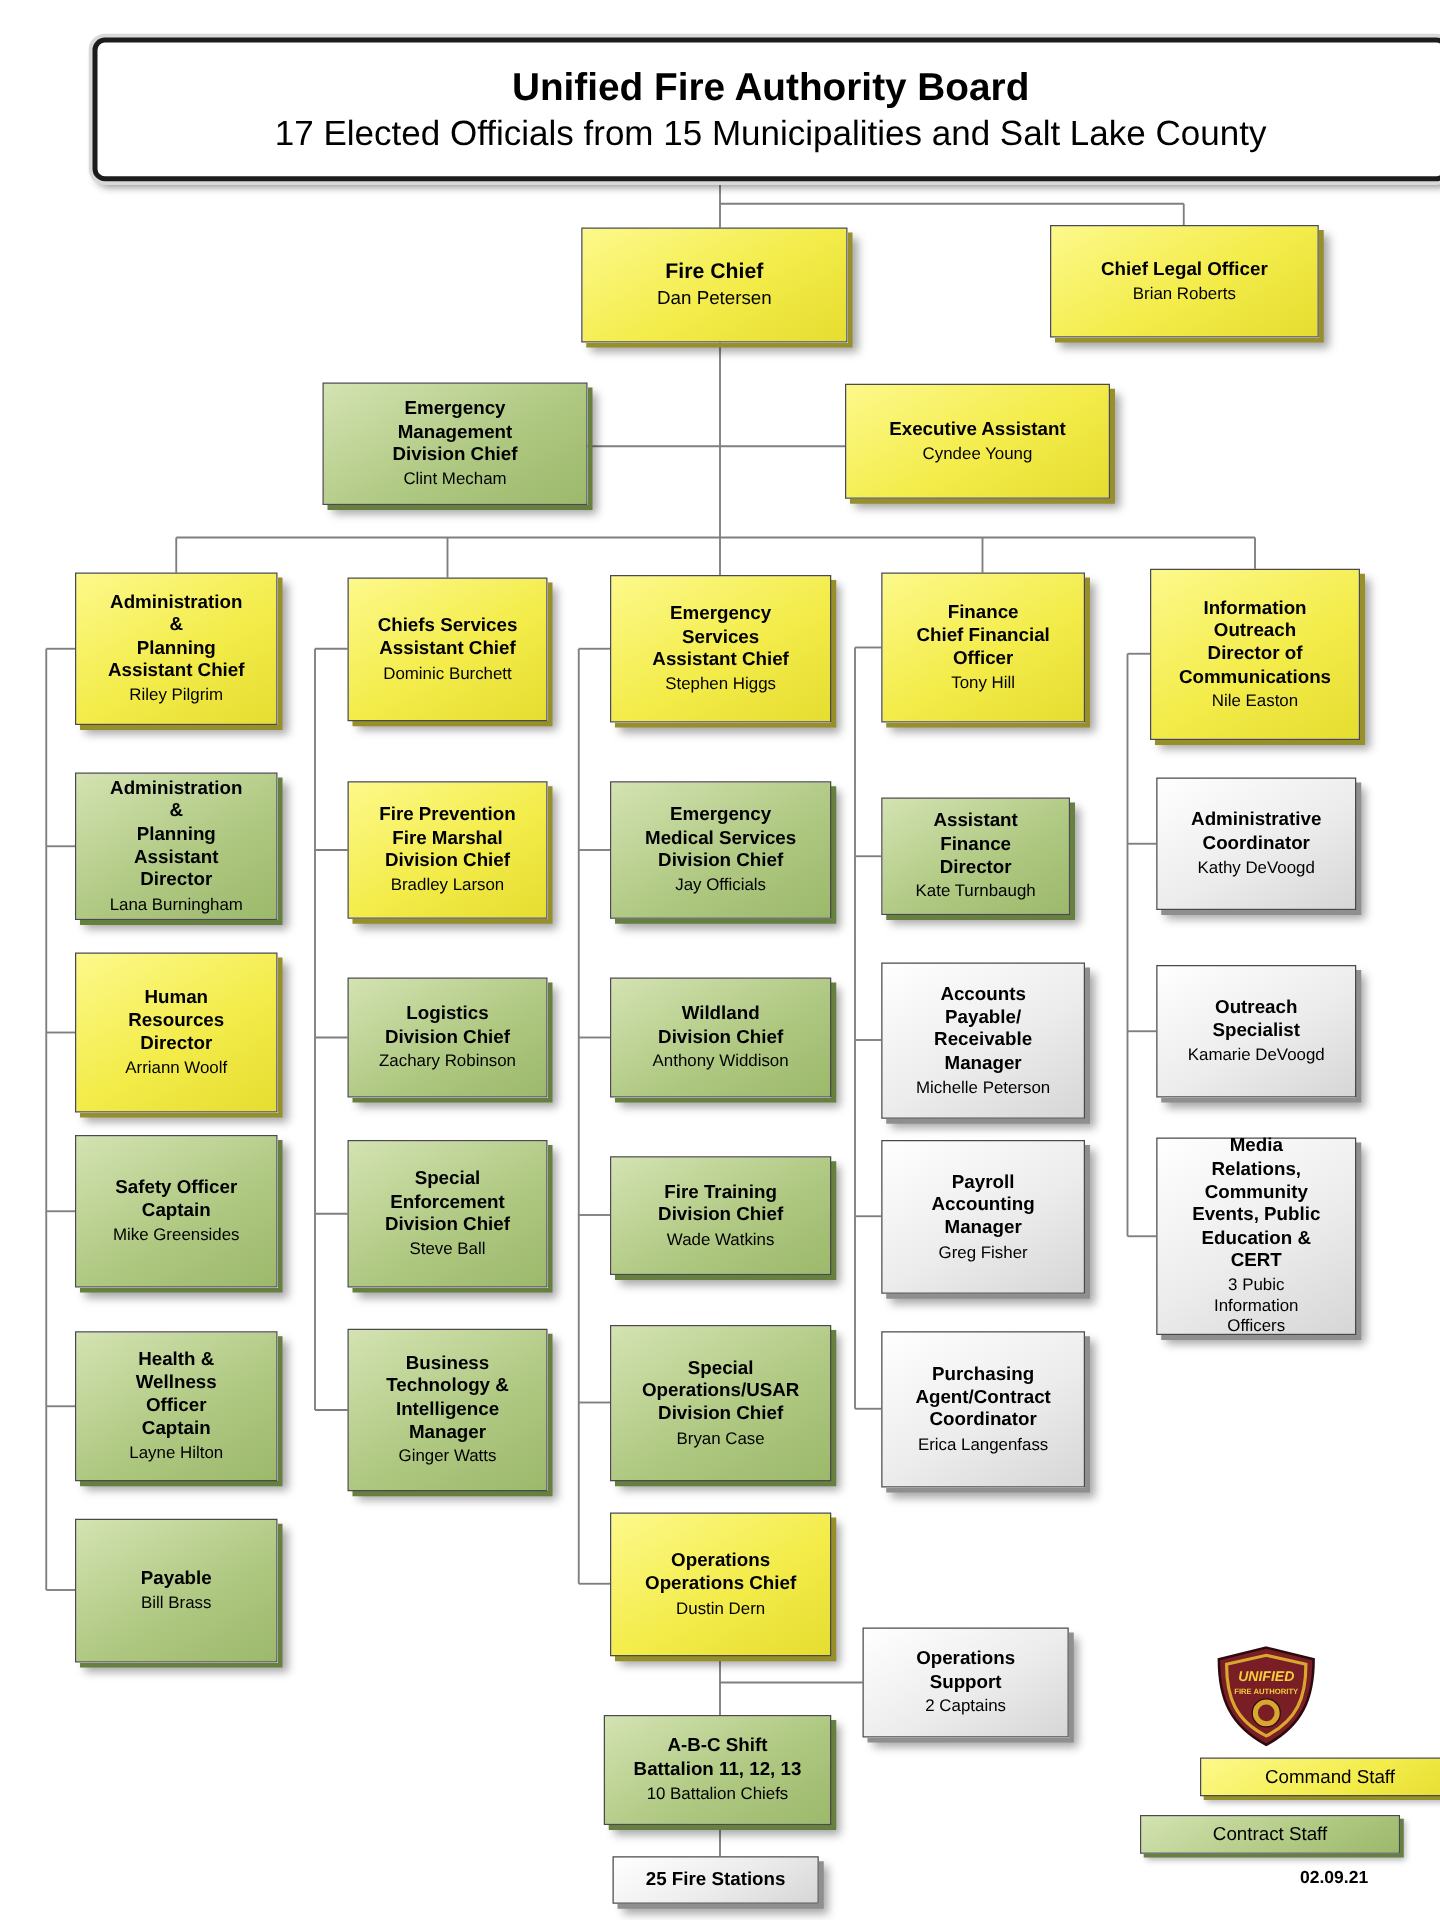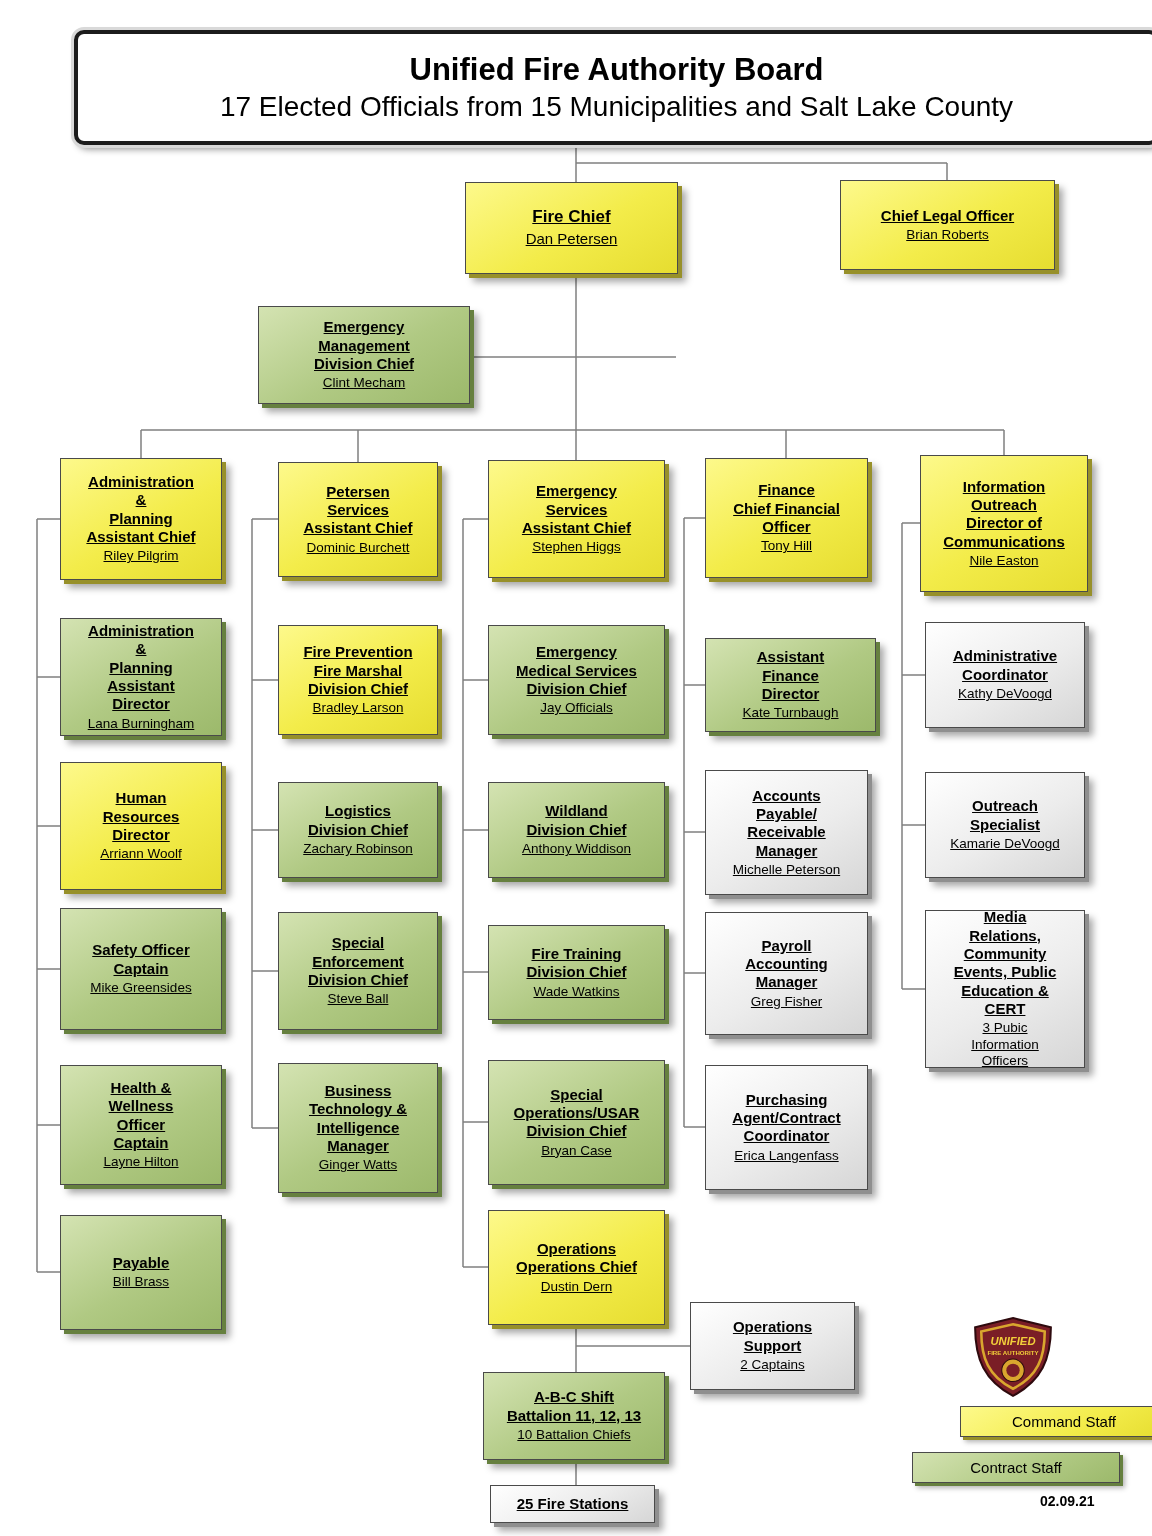--- a/index.html
+++ b/index.html
@@ -17,21 +17,20 @@
     z-index: 2; text-align: center; margin-left: 39px;
   }
   .main-title { font-size: 31px; font-weight: 700; line-height: 1.25; }
   .sub-title  { font-size: 28px; font-weight: 400; line-height: 1.25; }
 
   .box {
     position: absolute; z-index: 2;
     display: flex; flex-direction: column; align-items: center; justify-content: center;
     gap: 2px; text-align: center; padding: 5px 22px;
     border: 1px solid #4a4a4a;
-    text-decoration: underline;
   }
   .box .title { font-weight: 700; font-size: 15px; line-height: 1.22; white-space: pre-line; }
   .box .name  { font-size: 13.5px; line-height: 1.22; white-space: pre-line; }
   .box.big .title { font-size: 17px; }
   .box.big .name  { font-size: 15px; }
 
   .yellow { background: linear-gradient(150deg, #fdf98b 0%, #f3ec4a 55%, #e6dd30 100%);
             box-shadow: 4px 4px 0 #97902a, 8px 8px 7px rgba(0,0,0,0.35); }
   .green  { background: linear-gradient(150deg, #d4e3b2 0%, #b0c983 55%, #9cb96b 100%);
             box-shadow: 4px 4px 0 #66803f, 8px 8px 7px rgba(0,0,0,0.35); }
@@ -120,30 +119,34 @@
     <div class="title">Chief Legal Officer</div>
     <div class="name">Brian Roberts</div>
   </div>
 
   <div class="box green" style="left:258px;top:306px;width:212px;height:98px">
     <div class="title">Emergency Management
 Division Chief</div>
     <div class="name">Clint Mecham</div>
   </div>
 
+  <div class="box yellow" style="left:676px;top:307px;width:212px;height:92px">
+    <div class="title">Executive Assistant</div>
+    <div class="name">Cyndee Young</div>
+  </div>
 
   <div class="box yellow" style="left:60px;top:458px;width:162px;height:122px">
     <div class="title">Administration &amp;
 Planning
 Assistant Chief</div>
     <div class="name">Riley Pilgrim</div>
   </div>
 
   <div class="box yellow" style="left:278px;top:462px;width:160px;height:115px">
-    <div class="title">Petersen Services
+    <div class="title">Chiefs Services
 Assistant Chief</div>
     <div class="name">Dominic Burchett</div>
   </div>
 
   <div class="box yellow" style="left:488px;top:460px;width:177px;height:118px">
     <div class="title">Emergency
 Services
 Assistant Chief</div>
     <div class="name">Stephen Higgs</div>
   </div>
@@ -177,21 +180,21 @@
     <div class="name">Bradley Larson</div>
   </div>
 
   <div class="box green" style="left:488px;top:625px;width:177px;height:110px">
     <div class="title">Emergency
 Medical Services
 Division Chief</div>
     <div class="name">Jay Officials</div>
   </div>
 
-  <div class="box green" style="left:705px;top:638px;width:171px;height:94px">
+  <div class="box green" style="left:705px;top:638px;width:151px;height:94px">
     <div class="title">Assistant Finance
 Director</div>
     <div class="name">Kate Turnbaugh</div>
   </div>
 
   <div class="box white" style="left:925px;top:622px;width:160px;height:106px">
     <div class="title">Administrative
 Coordinator</div>
     <div class="name">Kathy DeVoogd</div>
   </div>

